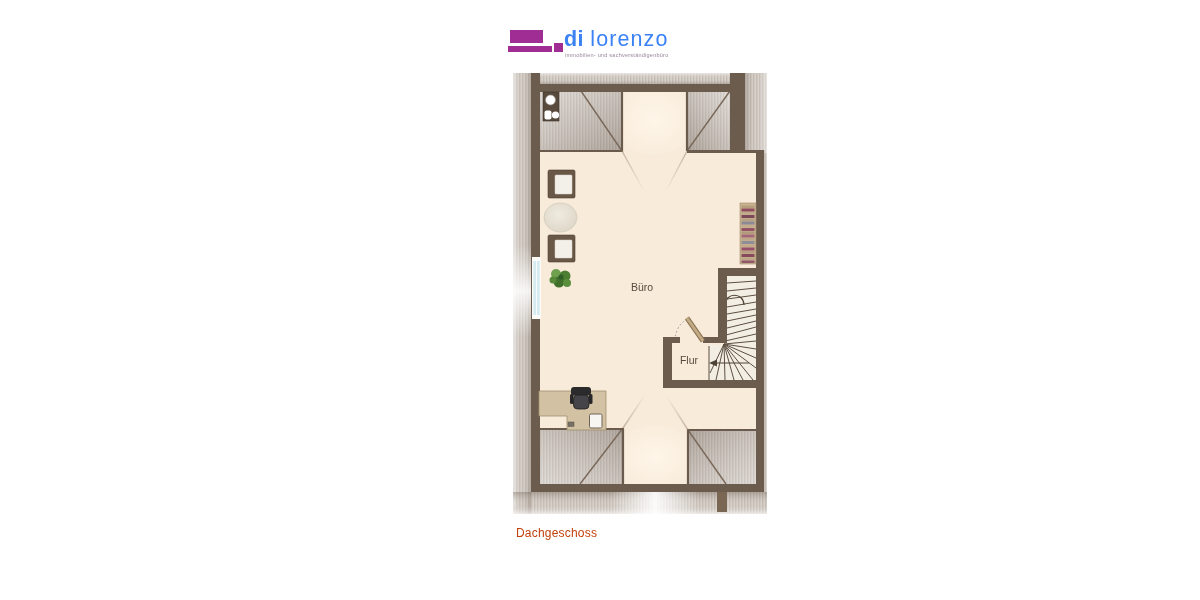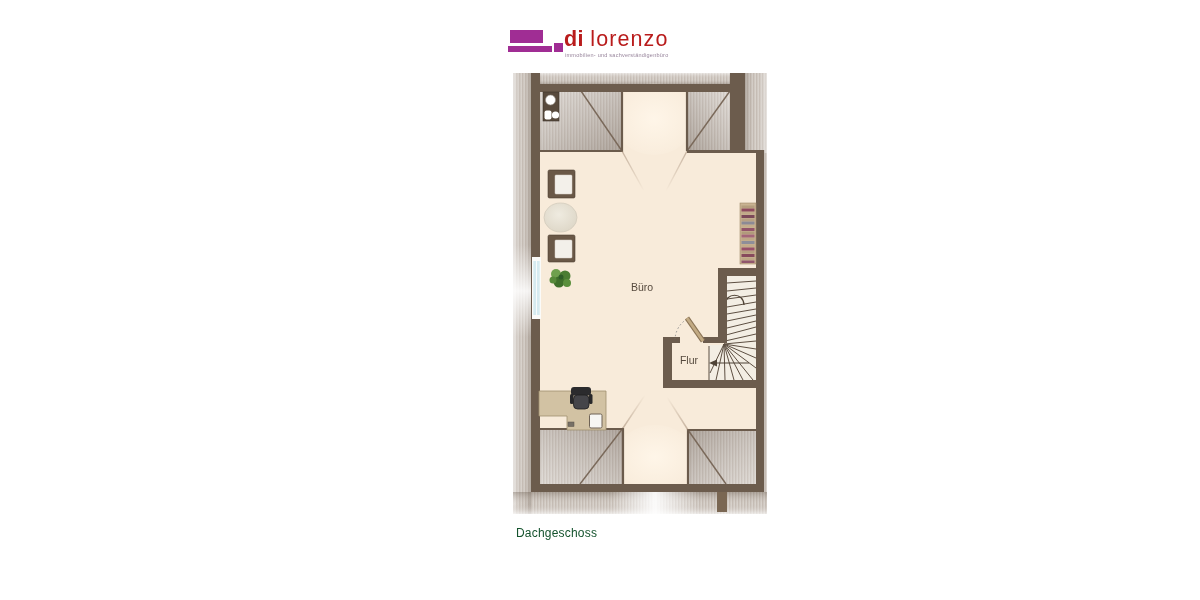--- a/index.html
+++ b/index.html
@@ -3,28 +3,28 @@
 <meta charset="utf-8">
 <style>
   html,body{margin:0;padding:0;background:#fff;}
   #stage{position:relative;width:1200px;height:600px;background:#ffffff;overflow:hidden;
          font-family:"Liberation Sans",sans-serif;}
   
   .logo{position:absolute;left:507px;top:28px;width:170px;height:34px;}
   .logo .rect-big{position:absolute;left:3px;top:2px;width:33px;height:13px;background:#a02d94;}
   .logo .rect-bar{position:absolute;left:1px;top:18px;width:44px;height:5.5px;background:#a02d94;}
   .logo .rect-sq{position:absolute;left:47px;top:15px;width:8.5px;height:8.5px;background:#a02d94;}
-  .logo .brand{position:absolute;left:57px;top:0px;white-space:nowrap;color:#b91c1c;
+  .logo .brand{position:absolute;left:57px;top:0px;white-space:nowrap;color:#3b82f6;
                font-size:21.5px;line-height:22px;letter-spacing:0.4px;}
   .logo .brand .b1{font-weight:700;}
   .logo .brand .b2{font-weight:400;letter-spacing:1.1px;}
   .logo .tagline{position:absolute;left:58px;top:24px;font-size:5.5px;color:#97849b;
                  white-space:nowrap;letter-spacing:0.25px;}
   
-  .caption{position:absolute;left:516px;top:526px;font-size:12px;color:#14532d;letter-spacing:0.2px;}
+  .caption{position:absolute;left:516px;top:526px;font-size:12px;color:#c2410c;letter-spacing:0.2px;}
   
   .plan{position:absolute;left:513px;top:73px;width:254px;height:441px;}
   svg text{font-family:"Liberation Sans",sans-serif;}
 </style>
 </head>
 <body>
 <div id="stage">
 
   <div class="logo">
     <div class="rect-big"></div>

